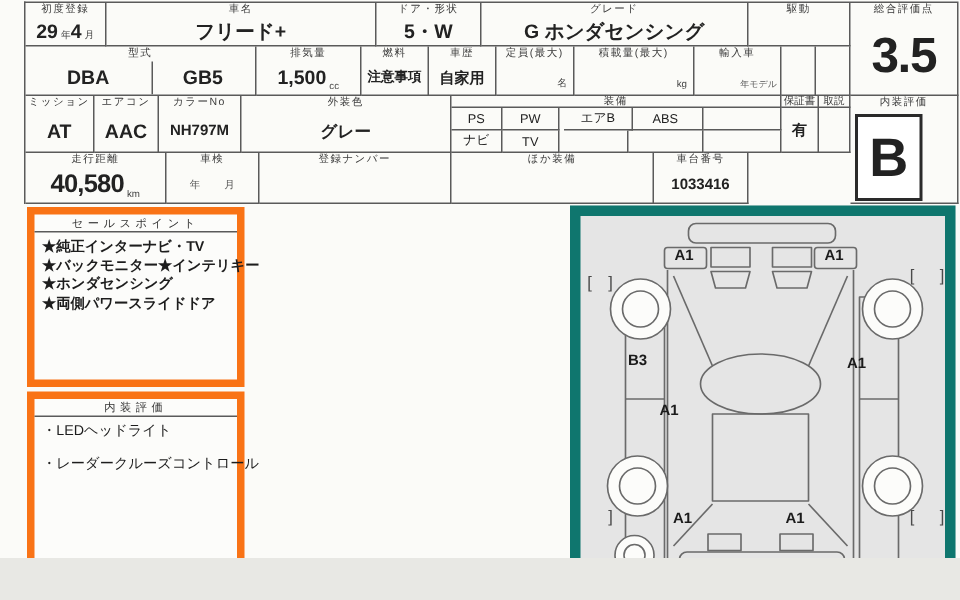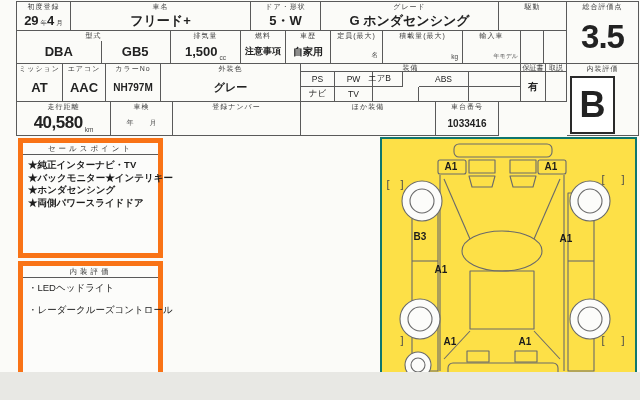--- a/index.html
+++ b/index.html
@@ -44,21 +44,21 @@
   
   .box { position: absolute; border: 5px solid #f97316; background: #fcfcfa; }
   .box-hdr {
     height: 12px; border-bottom: 1px solid #5a5a5a; text-align: center;
     font-size: 7.5px; line-height: 12px; letter-spacing: 3px; color: #333; white-space: nowrap;
   }
   .item { font-size: 9.5px; line-height: 12.5px; font-weight: 600; color: #1d1d1d; white-space: nowrap; }
   .items { padding: 4px 5px; }
   .caution-items .item { margin-bottom: 9px; font-weight: 500; }
   
-  .diagram { position: absolute; left: 380px; top: 137px; width: 257px; height: 251px; border: 2px solid #0f766e; background:#fde047;padding-left:35px; }
+  .diagram { position: absolute; left: 380px; top: 137px; width: 257px; height: 251px; border: 7px solid #0f766e; background:#e5e5e5;padding-left:35px; }
   .diagram svg { position: absolute; left: 0; top: 0; }
   .dmark {
     position: absolute; transform: translate(-50%,-50%); font-size: 10px; font-weight: 700;
     color: #1b1b1b; white-space: nowrap;
   }
   .bracket { position: absolute; transform: translate(-50%,-50%); font-size: 11px; color: #4a4a4a; }
   .legend-blur {
     position: absolute; left: 384px; top: 391px; width: 248px; height: 6px; opacity: .55;
     background: repeating-linear-gradient(90deg,#b5b5b0 0 3px, transparent 3px 5px);
     filter: blur(.4px);
@@ -153,21 +153,21 @@
     </div>
     <div class="cell" style="left:144px;top:62px;width:140px;height:38px">
       <div class="hdr">外装色</div>
       <div class="val v11">グレー</div>
     </div>
     <div class="cell" style="left:284px;top:62px;width:220px;height:8px">
       <div class="hdr" style="line-height:7px">装備</div>
     </div>
     <div class="cell equip-cell" style="left:284px;top:70px;width:34px;height:15px">PS</div>
     <div class="cell equip-cell" style="left:318px;top:70px;width:38px;height:15px">PW</div>
-    <div class="cell equip-cell" style="left:340px;top:70px;width:46px;height:15px">エアB</div>
+    <div class="cell equip-cell" style="left:359px;top:70px;width:46px;height:15px">エアB</div>
     <div class="cell equip-cell" style="left:402px;top:70px;width:50px;height:15px">ABS</div>
     <div class="cell equip-cell" style="left:452px;top:70px;width:52px;height:15px"></div>
     <div class="cell equip-cell" style="left:284px;top:85px;width:34px;height:15px">ナビ</div>
     <div class="cell equip-cell" style="left:318px;top:85px;width:38px;height:15px">TV</div>
     <div class="cell equip-cell" style="left:356px;top:85px;width:46px;height:15px"></div>
     <div class="cell equip-cell" style="left:402px;top:85px;width:50px;height:15px"></div>
     <div class="cell equip-cell" style="left:452px;top:85px;width:52px;height:15px"></div>
     <div class="cell" style="left:504px;top:62px;width:25px;height:8px">
       <div class="hdr" style="line-height:7px;letter-spacing:0">保証書</div>
     </div>

